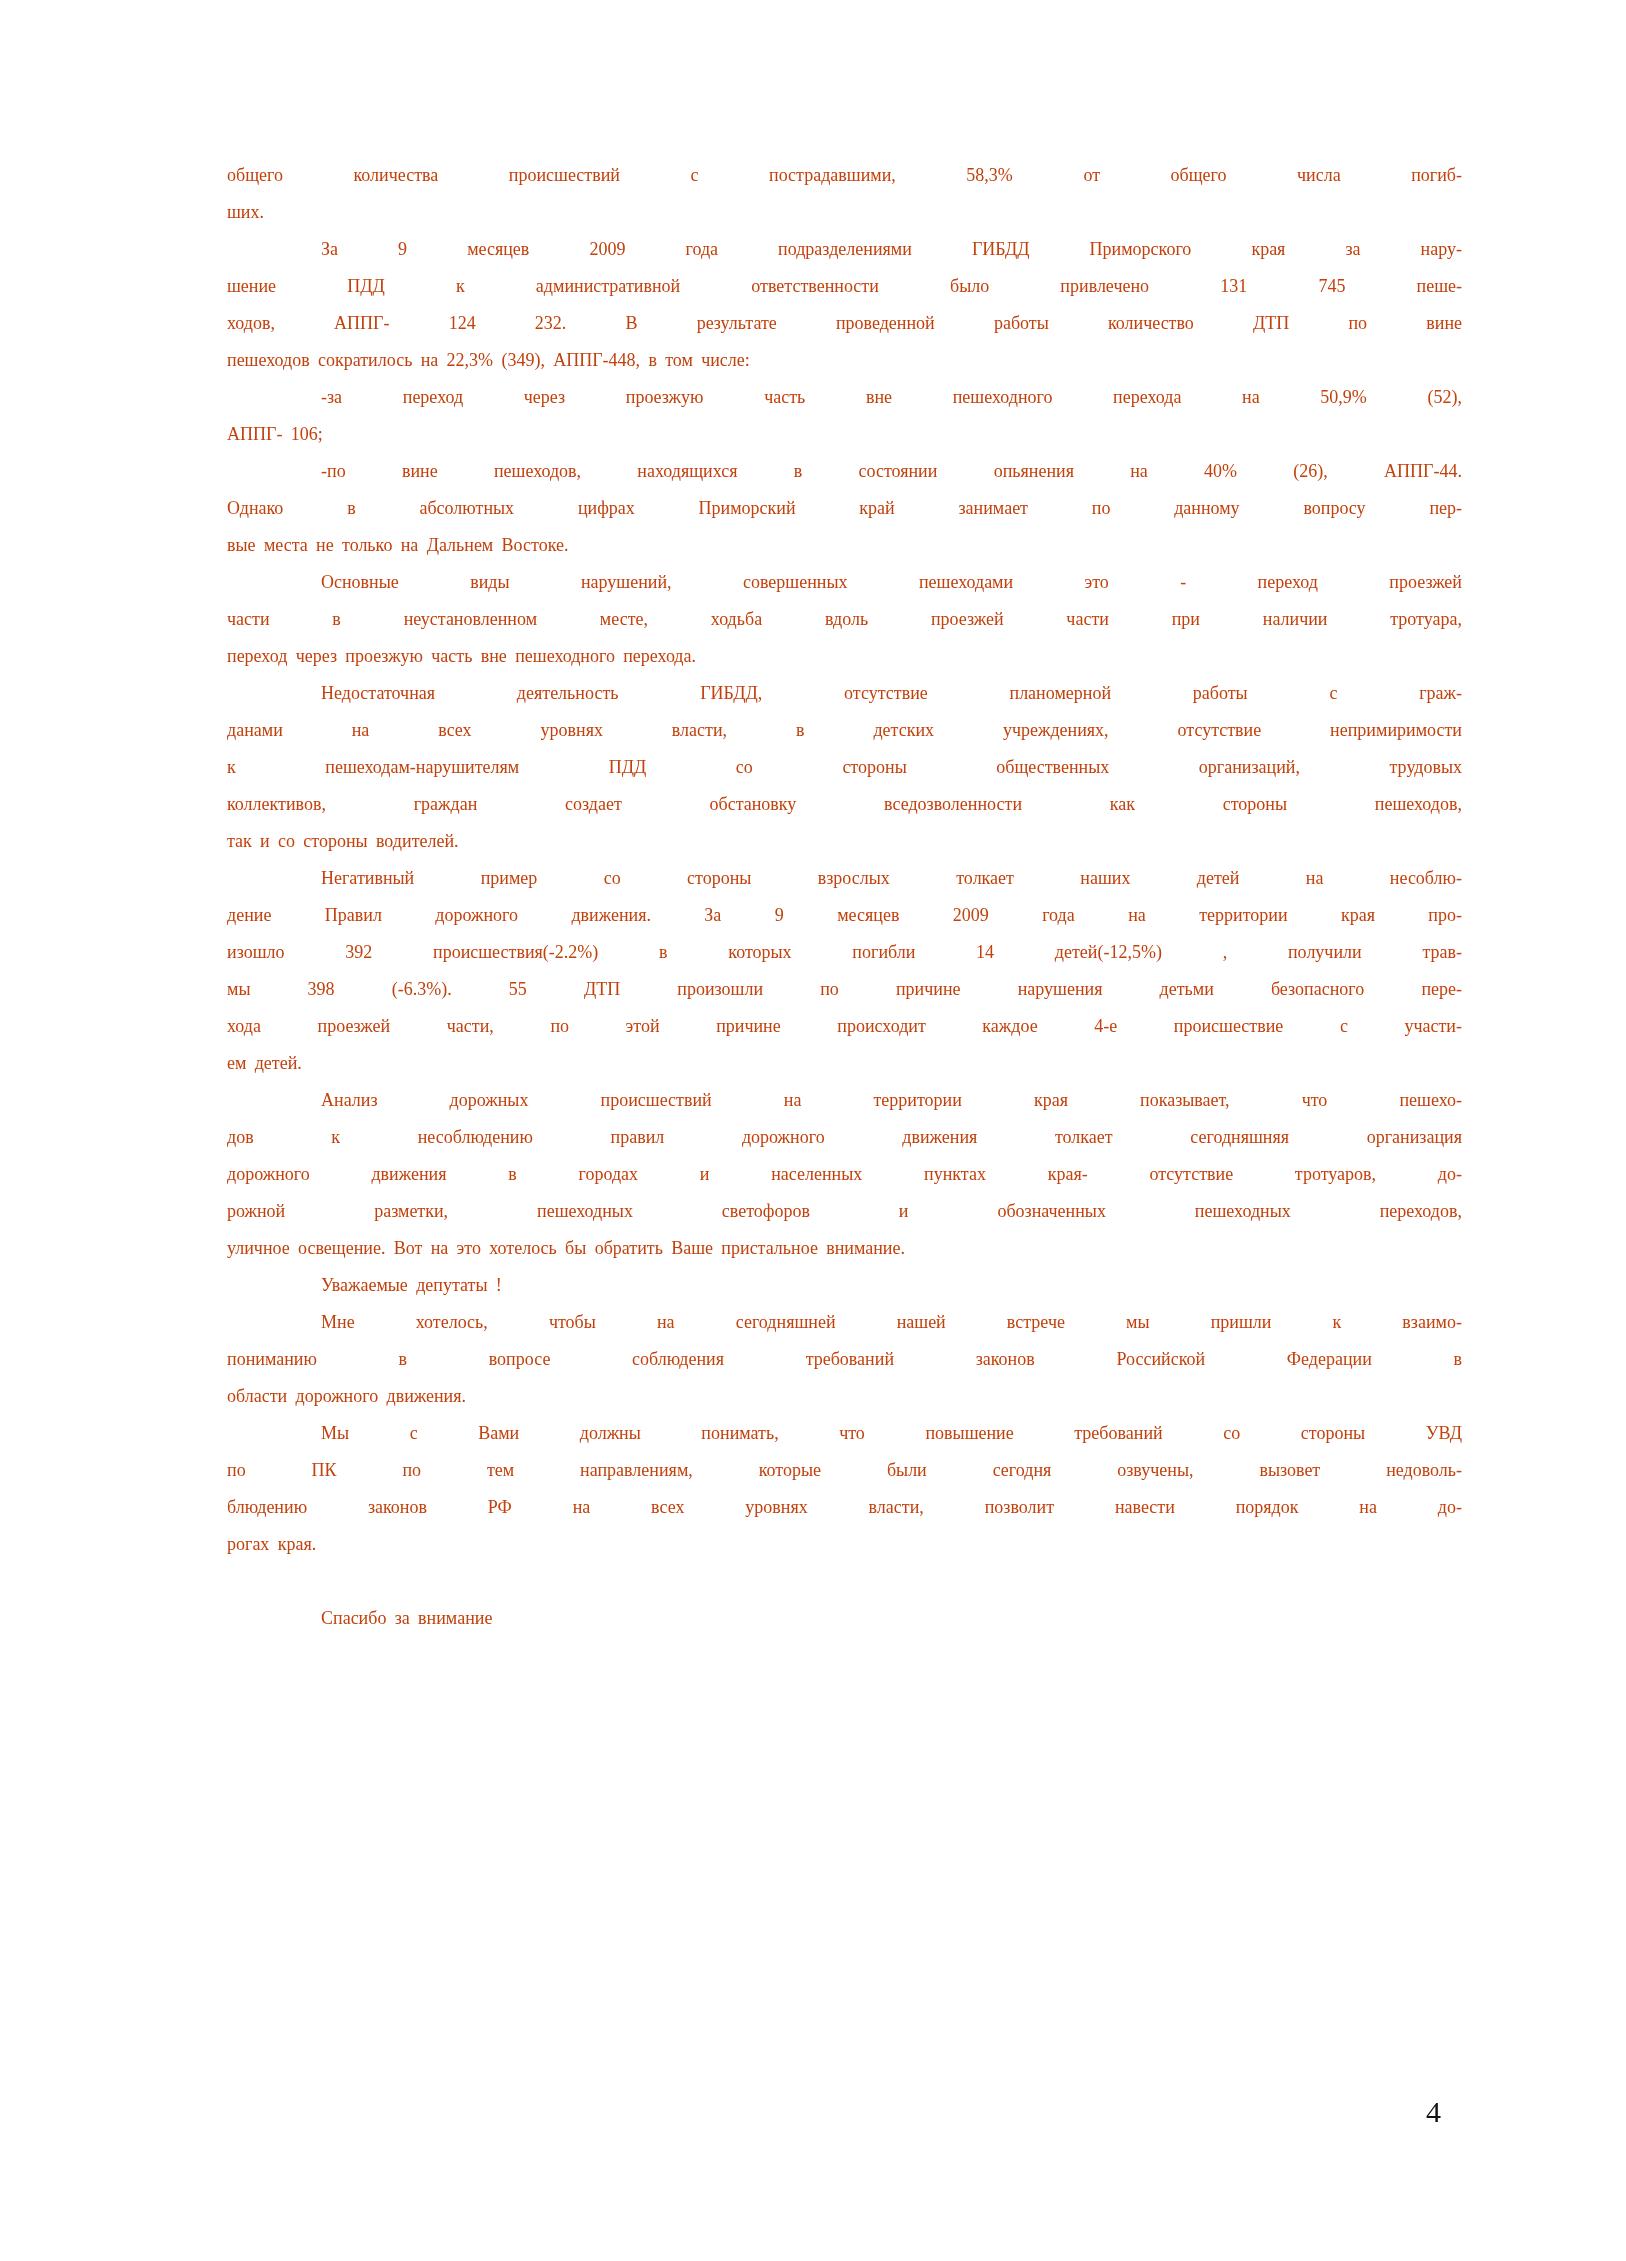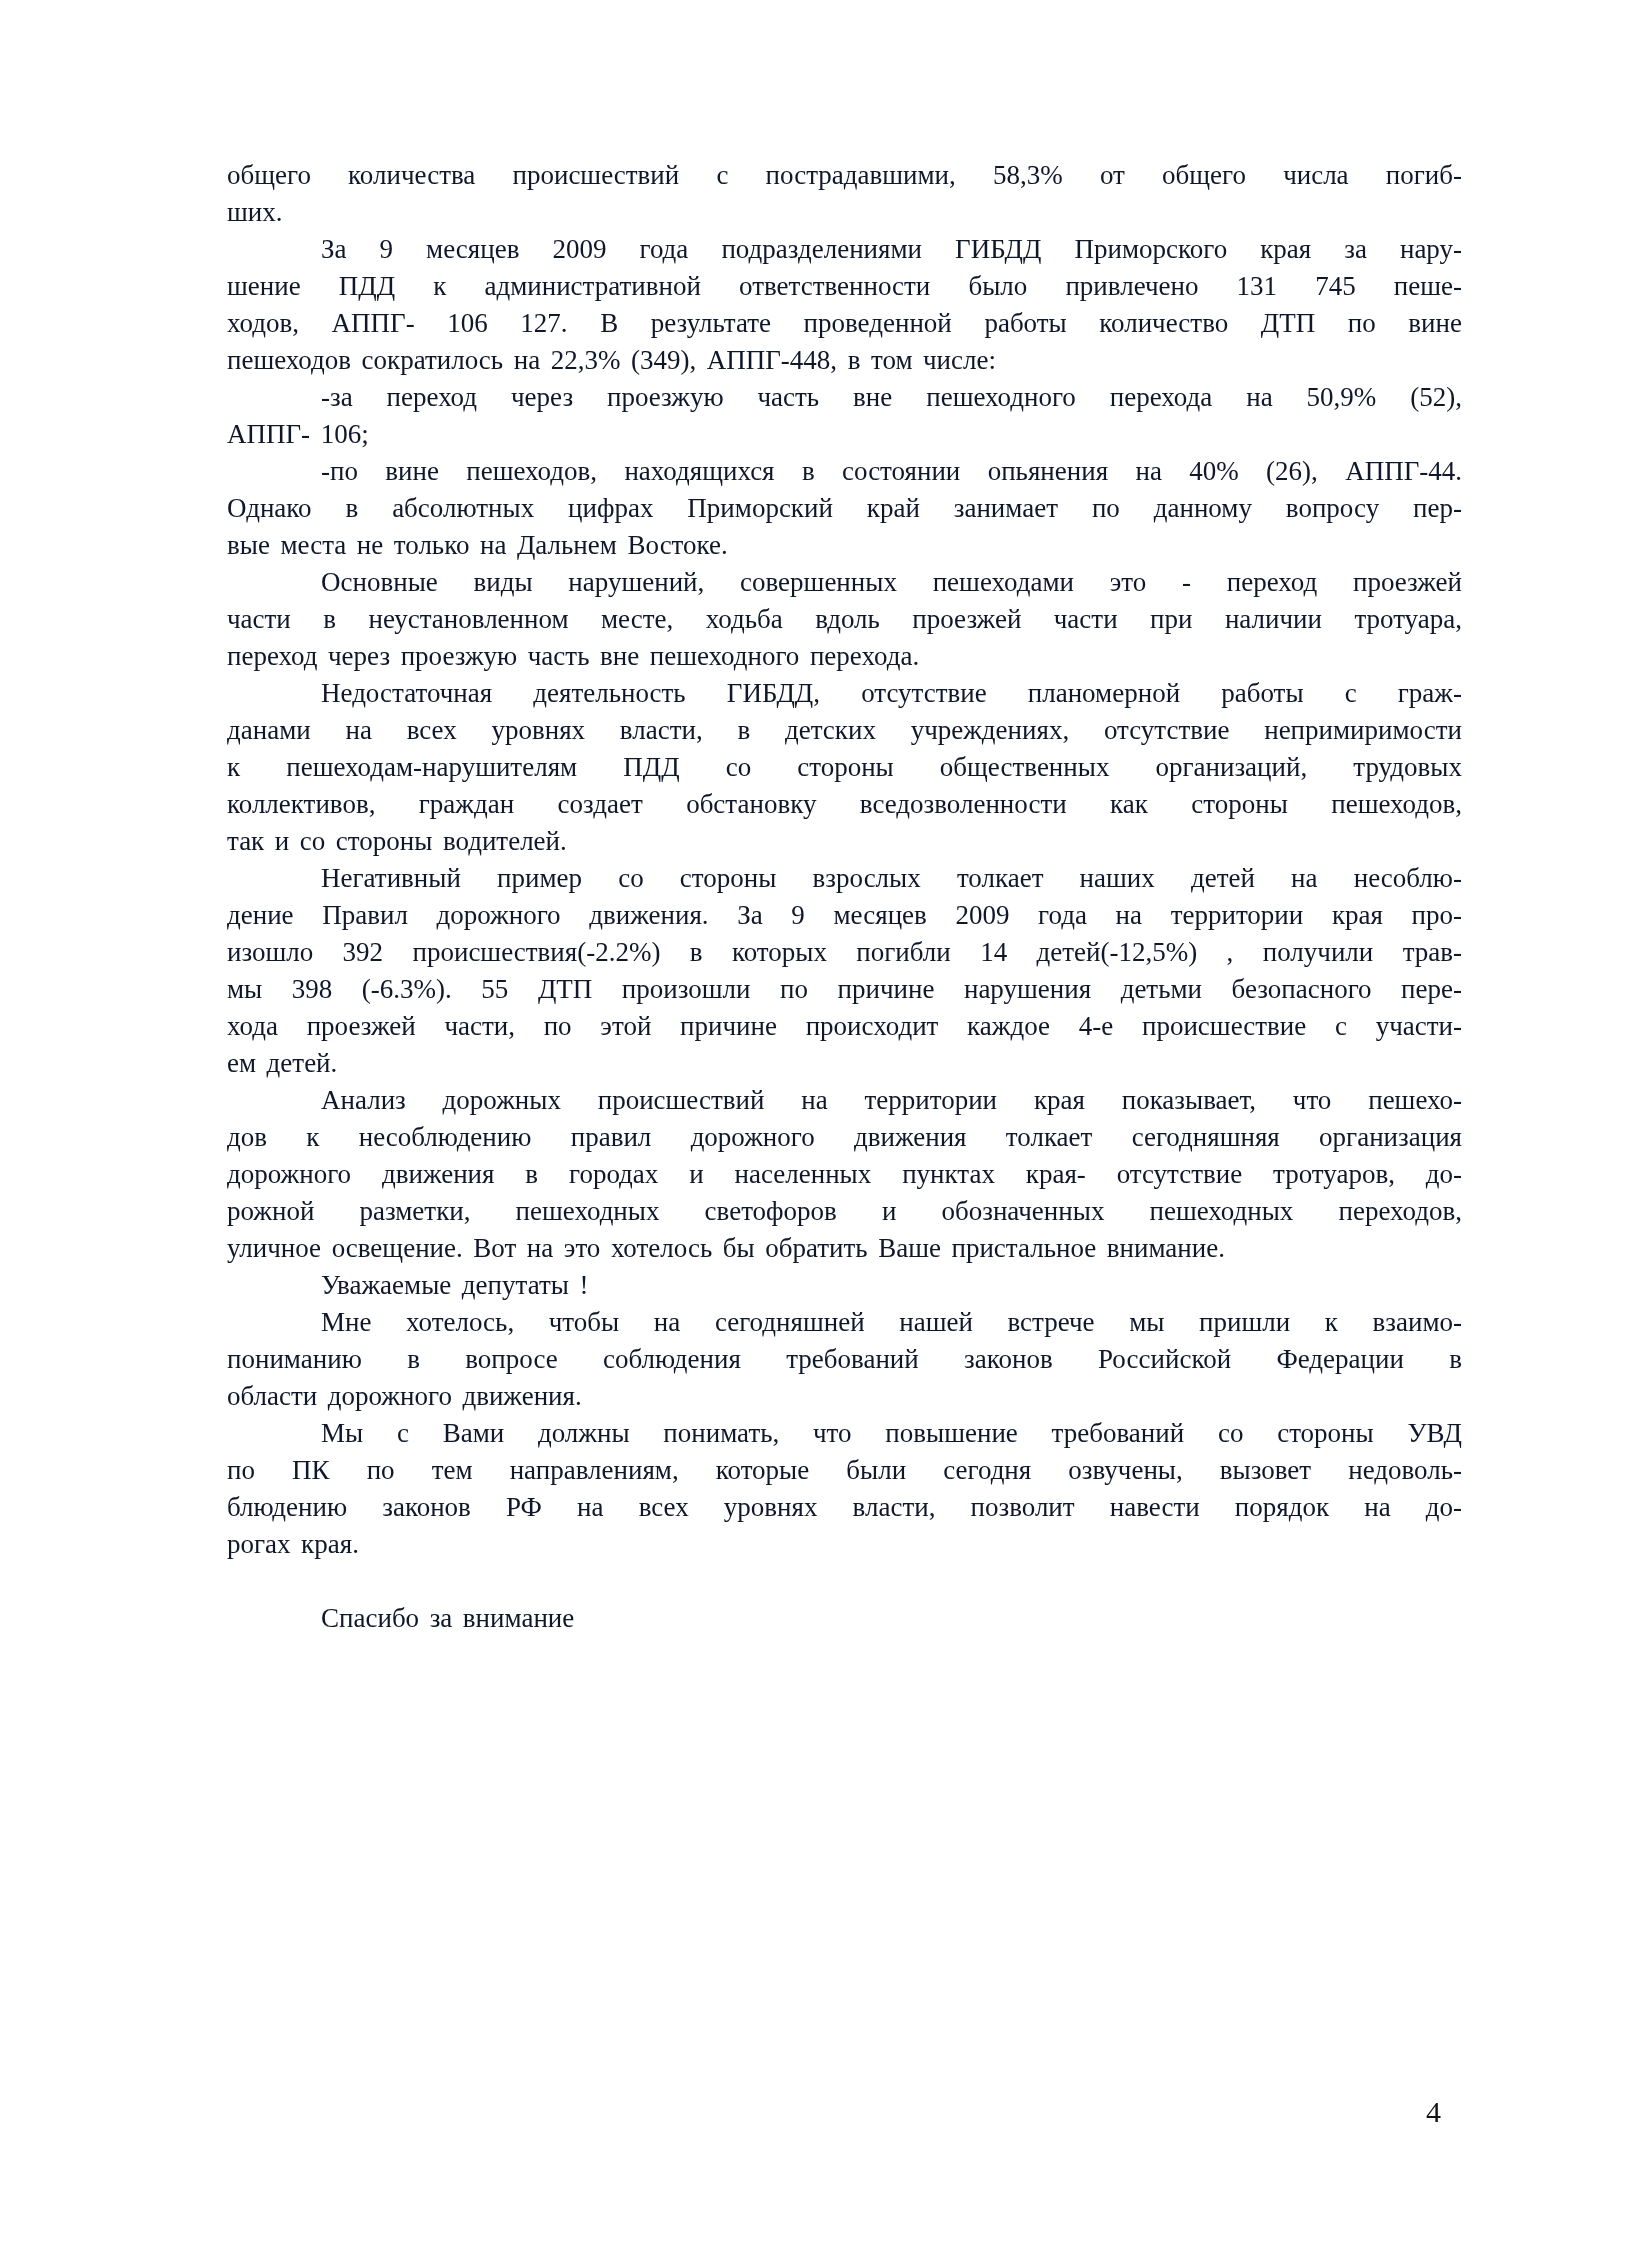--- a/index.html
+++ b/index.html
@@ -14,23 +14,23 @@
     background: #ffffff;
     overflow: hidden;
     color: #141414;
   }
   .textblock {
     position: absolute;
     left: 227px;
     top: 157px;
     width: 1235px;
     font-family: "Liberation Serif", "DejaVu Serif", serif;
-    font-size: 27px;
+    font-size: 18px;
     line-height: 37px;
-    color: #0f172a;
+    color: #c2410c;
   }
   .para {
     margin: 0;
     padding: 0;
   }
   .para.gap {
     margin-top: 37px;
   }
   .line {
     text-align: justify;
@@ -62,21 +62,21 @@
 
 <div class="page">
   <div class="textblock">
       <div class="para">
         <div class="line">общего количества происшествий с пострадавшими, 58,3% от общего числа погиб-</div>
         <div class="line last">ших.</div>
       </div>
       <div class="para">
         <div class="line indent">За 9 месяцев 2009 года подразделениями ГИБДД Приморского края за нару-</div>
         <div class="line">шение ПДД к административной ответственности было привлечено 131 745 пеше-</div>
-        <div class="line">ходов, АППГ- 106 127. В результате проведенной работы количество ДТП по вине</div>
+        <div class="line">ходов, АППГ- 124 232. В результате проведенной работы количество ДТП по вине</div>
         <div class="line last">пешеходов сократилось на 22,3% (349), АППГ-448, в том числе:</div>
       </div>
       <div class="para">
         <div class="line indent">-за переход через проезжую часть вне пешеходного перехода на 50,9% (52),</div>
         <div class="line last">АППГ- 106;</div>
       </div>
       <div class="para">
         <div class="line indent">-по вине пешеходов, находящихся в состоянии опьянения на 40% (26), АППГ-44.</div>
         <div class="line">Однако в абсолютных цифрах Приморский край занимает по данному вопросу пер-</div>
         <div class="line last">вые места не только на Дальнем Востоке.</div>

